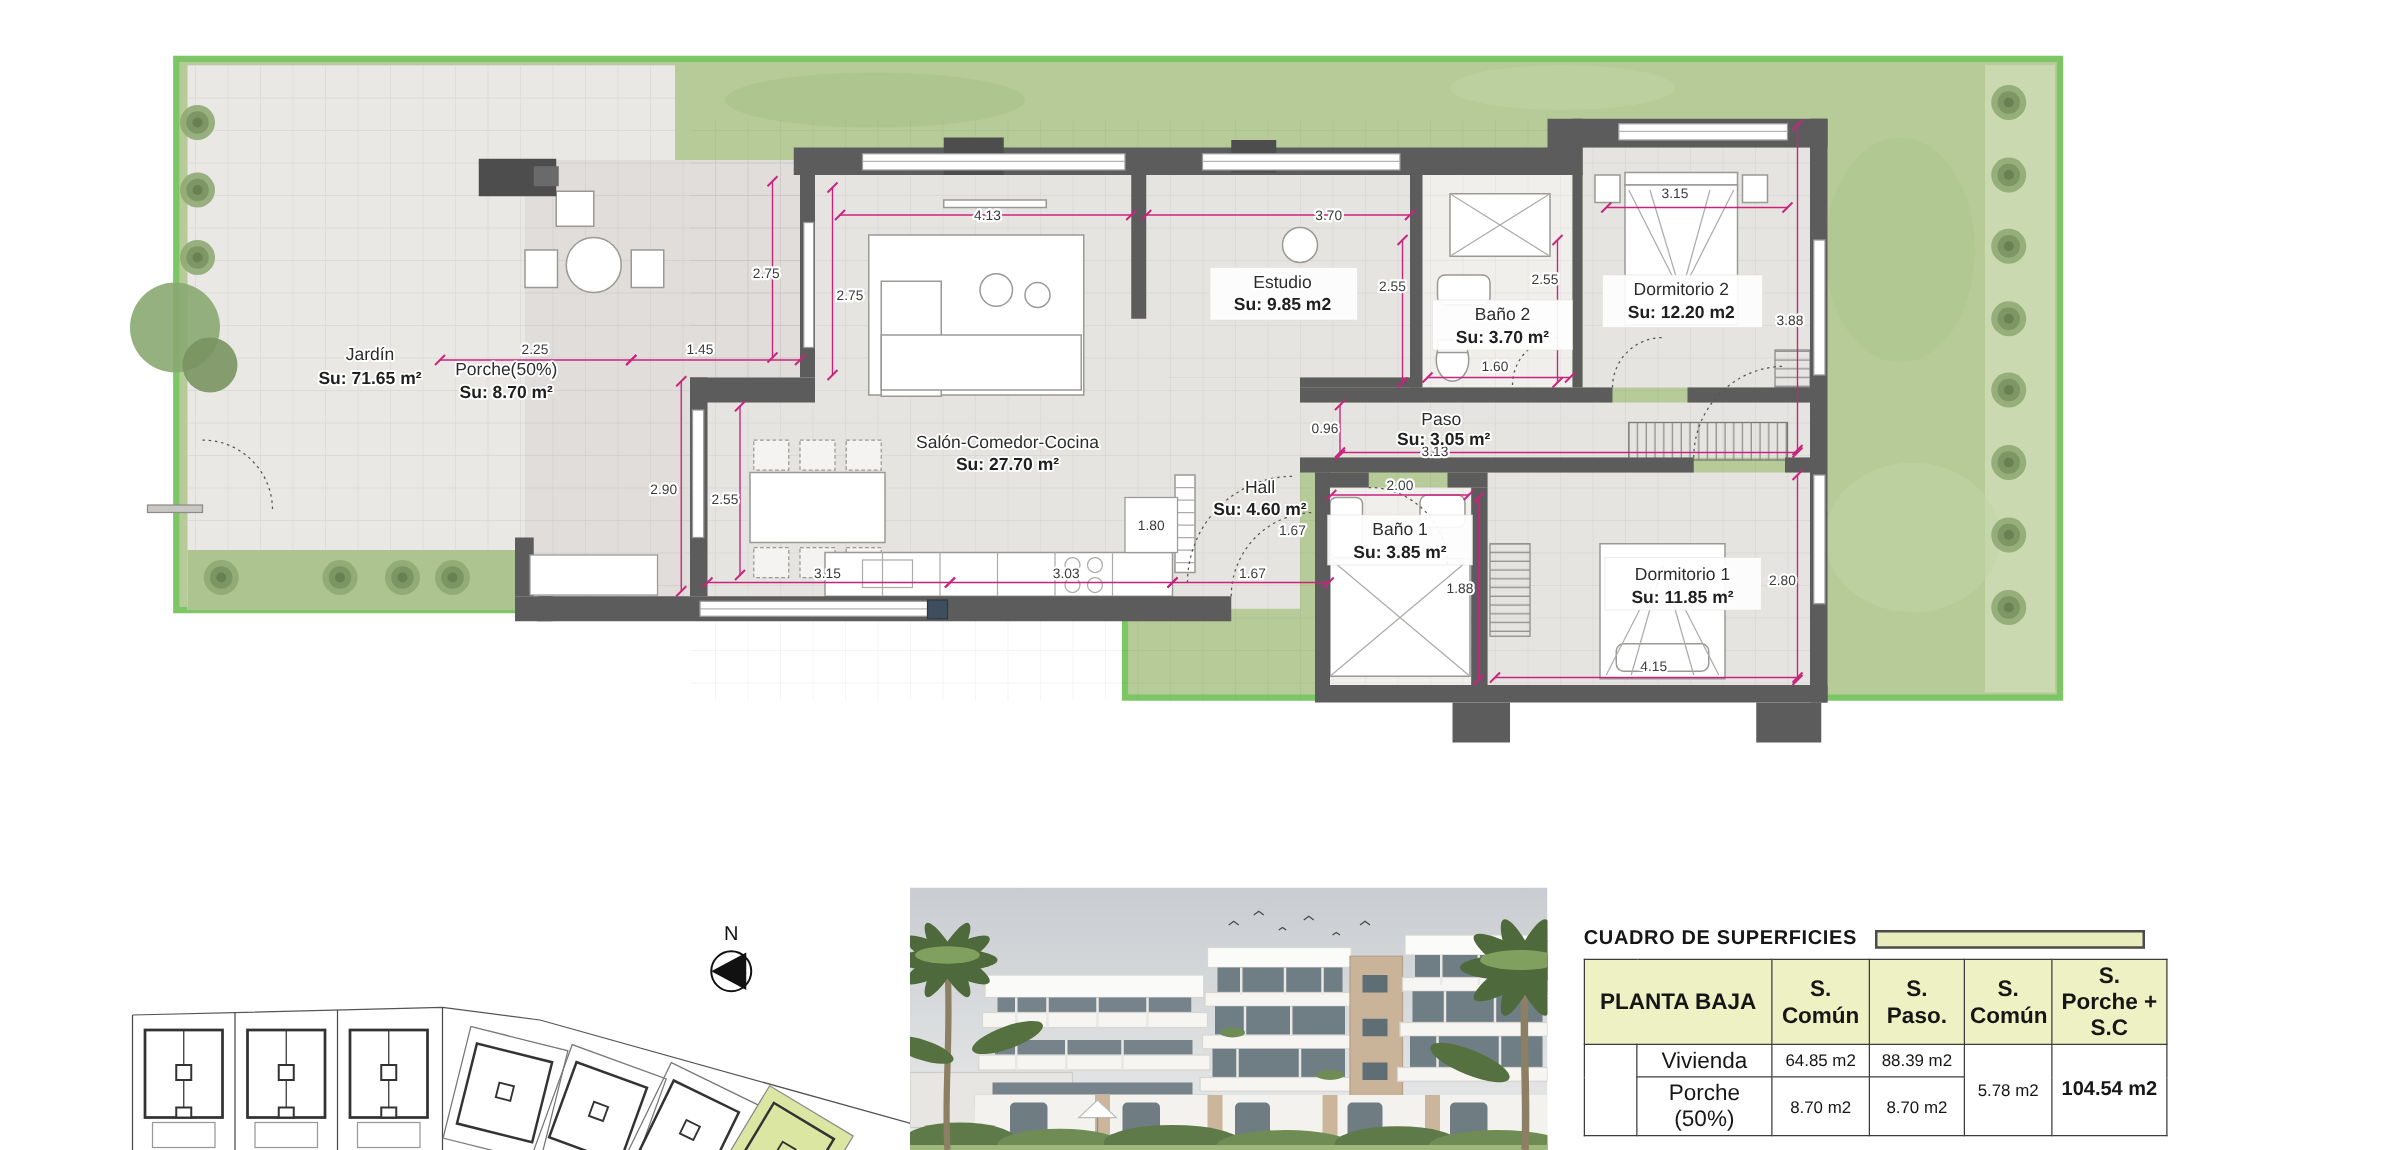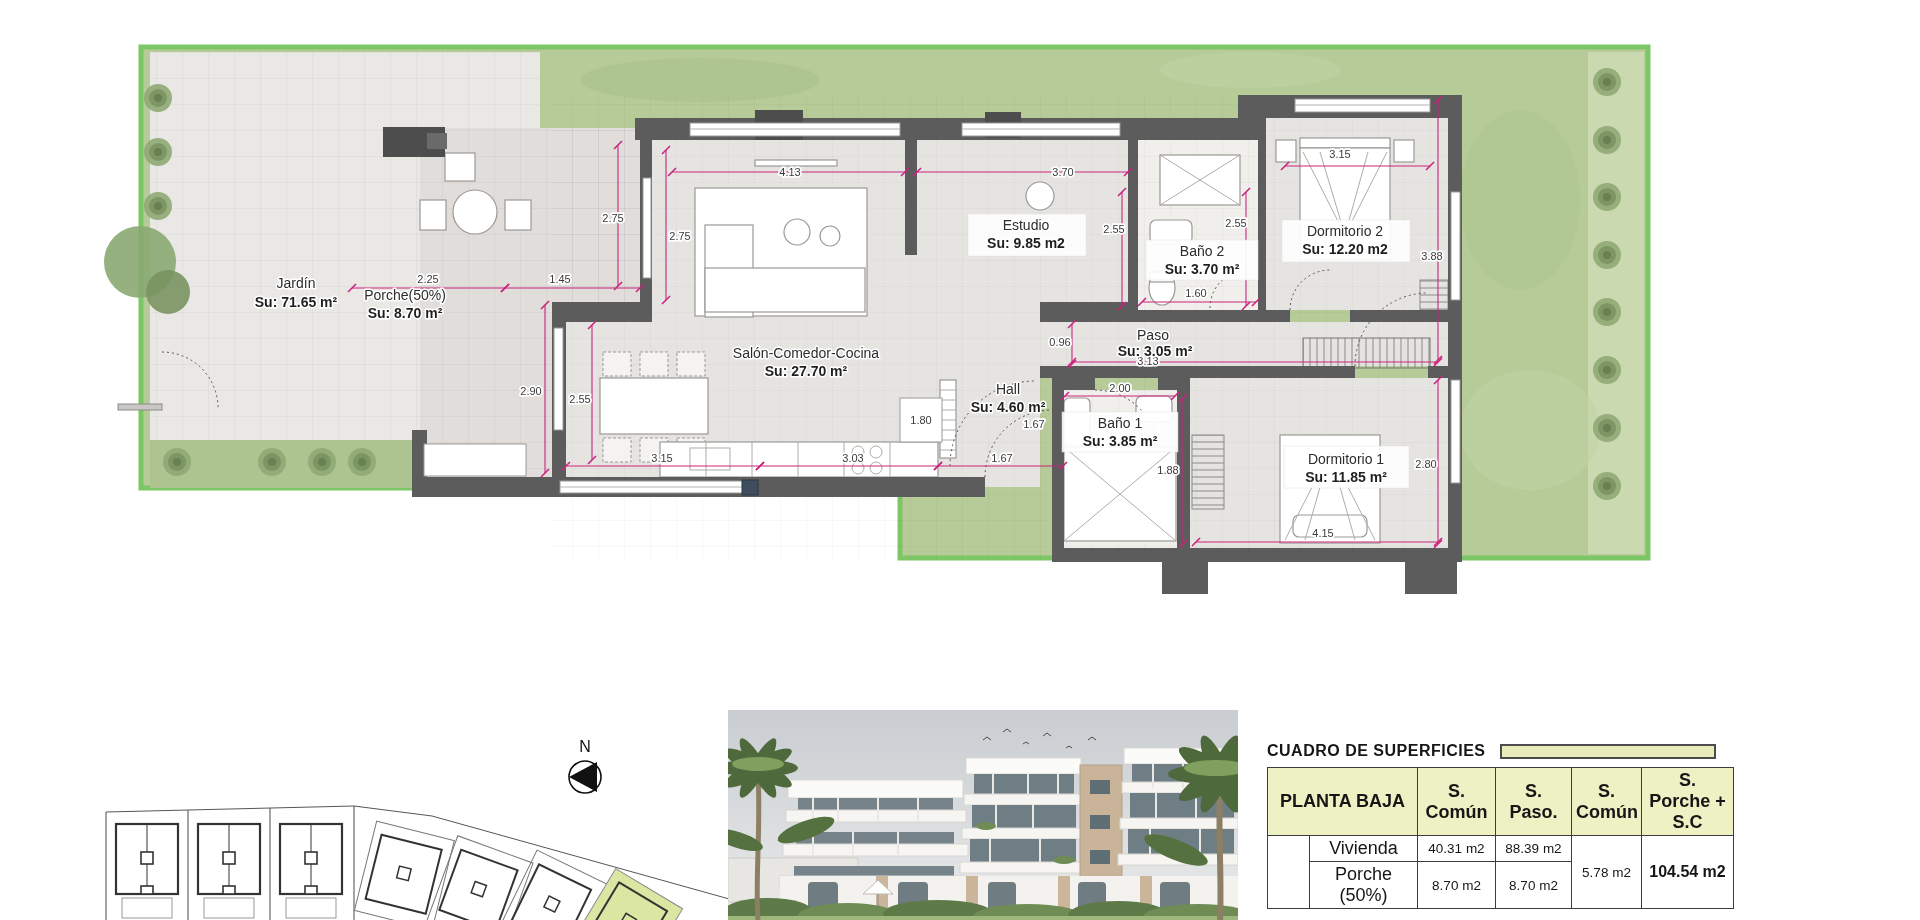--- a/index.html
+++ b/index.html
@@ -565,21 +565,21 @@
           <tr>
       <th colspan="2">PLANTA BAJA</th>
       <th>S. Común</th>
       <th>S. Paso.</th>
       <th>S. Común</th>
       <th>S. Porche + S.C</th>
     </tr>
     <tr>
       <td rowspan="2"></td>
       <td>Vivienda</td>
-      <td class="num">40.31 m2</td>
+      <td class="num">64.85 m2</td>
       <td class="num">88.39 m2</td>
       <td class="num" rowspan="2">5.78 m2</td>
       <td class="num total" rowspan="2">104.54 m2</td>
     </tr>
     <tr>
       <td>Porche (50%)</td>
       <td class="num">8.70 m2</td>
       <td class="num">8.70 m2</td>
     </tr>
   </tbody>

